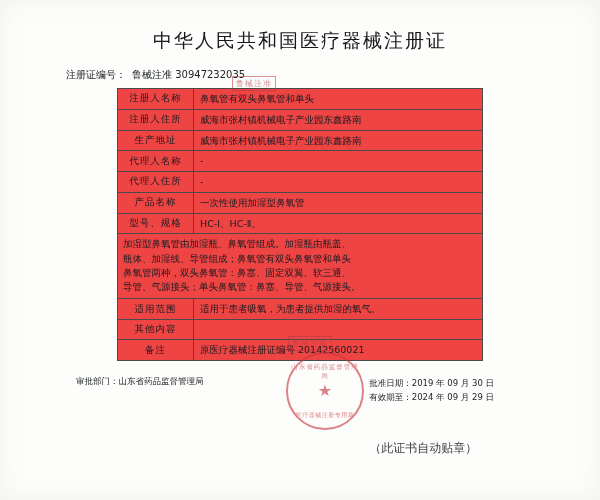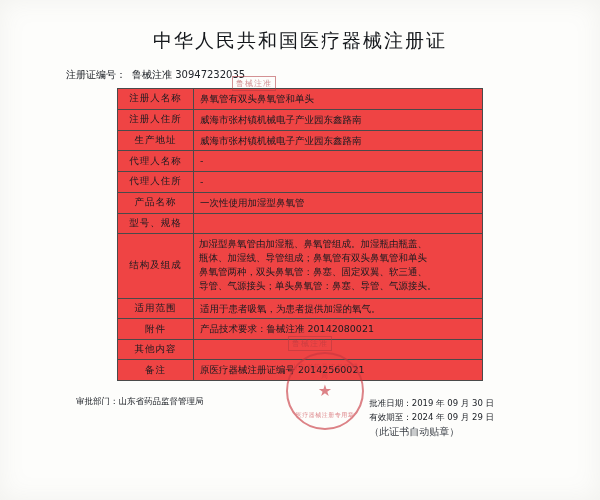--- a/index.html
+++ b/index.html
@@ -102,22 +102,23 @@
   }
   .footer-right {
     position: absolute;
     right: -12px;
     top: 8px;
     text-align: left;
     line-height: 1.65;
     white-space: nowrap;
   }
   .footer-right .sub {
-    font-size: 10px;
+    font-size: 12px;
     color: #3a3f46;
+    margin-top: 35px;
   }
   .seal {
     position: absolute;
     left: 286px;
     top: 352px;
     width: 74px;
     height: 74px;
     border: 2px solid #c8373f;
     border-radius: 50%;
     opacity: 0.62;
@@ -211,41 +212,37 @@
       <div class="cell-value">-</div>
     </div>
 
     <div class="row">
       <div class="cell-label">产品名称</div>
       <div class="cell-value">一次性使用加湿型鼻氧管</div>
     </div>
 
     <div class="row">
       <div class="cell-label">型号、规格</div>
-    </div>
-
-    <div class="row">
-      <div class="cell-label">结构及组成</div>
+      <div class="cell-value">HC-Ⅰ、HC-Ⅱ。</div>
+    </div>
+
+    <div class="row">
       <div class="cell-value multi">
         <div>加湿型鼻氧管由加湿瓶、鼻氧管组成。加湿瓶由瓶盖、</div>
         <div>瓶体、加湿线、导管组成；鼻氧管有双头鼻氧管和单头</div>
         <div>鼻氧管两种，双头鼻氧管：鼻塞、固定双翼、软三通、</div>
         <div>导管、气源接头；单头鼻氧管：鼻塞、导管、气源接头。</div>
       </div>
     </div>
 
     <div class="row">
       <div class="cell-label">适用范围</div>
       <div class="cell-value">适用于患者吸氧，为患者提供加湿的氧气。</div>
     </div>
 
-    <div class="row">
-      <div class="cell-label">附件</div>
-      <div class="cell-value">产品技术要求：鲁械注准 20142080021</div>
-    </div>
 
     <div class="row">
       <div class="cell-label">其他内容</div>
       <div class="cell-value"></div>
     </div>
 
     <div class="row">
       <div class="cell-label">备注</div>
       <div class="cell-value">原医疗器械注册证编号 20142560021</div>
     </div>

